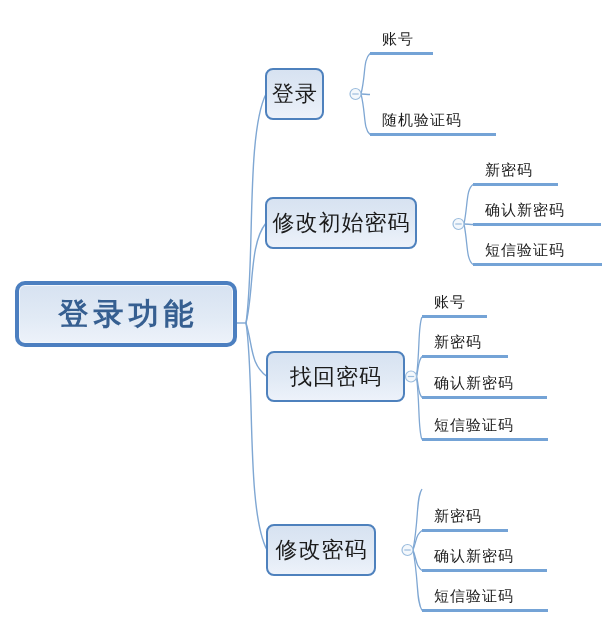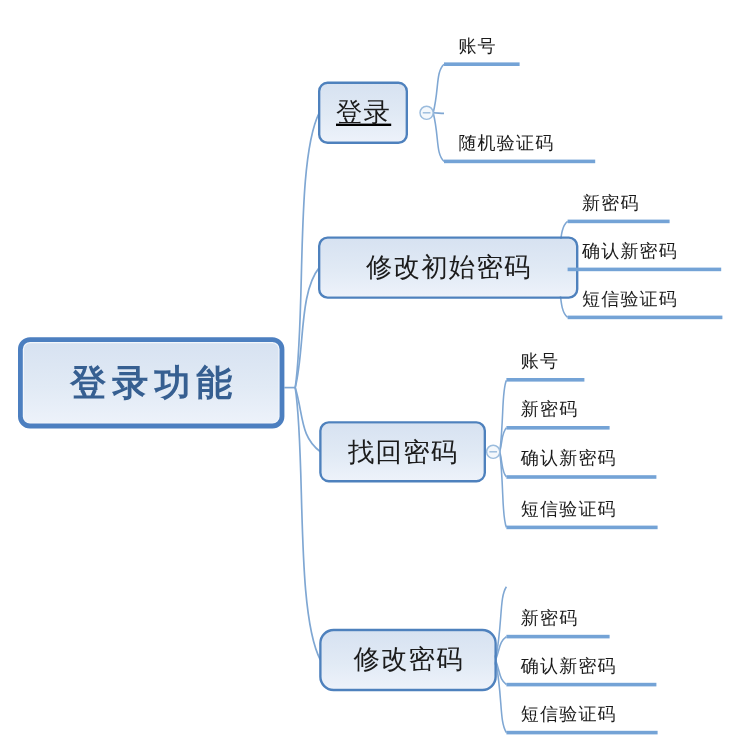--- a/index.html
+++ b/index.html
@@ -82,34 +82,34 @@
         <circle cx="411" cy="376.5" r="5.5" fill="#f4f8fc" stroke="#9bbcdd" stroke-width="1.2"></circle>
         <line x1="407.8" y1="376.5" x2="414.2" y2="376.5" stroke="#9bbcdd" stroke-width="1.2"></line>
       </g>
       <g>
         <circle cx="407.5" cy="550" r="5.5" fill="#f4f8fc" stroke="#9bbcdd" stroke-width="1.2"></circle>
         <line x1="404.3" y1="550" x2="410.7" y2="550" stroke="#9bbcdd" stroke-width="1.2"></line>
       </g>
     </g>
   </svg>
 
-  <div class="node root-node" style="left:15px;top:281px;width:222px;height:76px;">
+  <div class="node root-node" style="left:15px;top:281px;width:222px;height:66px;">
     <span class="root-label">登录功能</span>
   </div>
 
-  <div class="node branch-node" style="left:265px;top:68px;width:75px;height:52px;text-decoration:underline;">
+  <div class="node branch-node" style="left:265px;top:68px;width:59px;height:52px;">
     <span class="branch-label">登录</span>
   </div>
-  <div class="node branch-node" style="left:265px;top:197px;width:217px;height:52px;">
+  <div class="node branch-node" style="left:265px;top:197px;width:152px;height:52px;">
     <span class="branch-label">修改初始密码</span>
   </div>
   <div class="node branch-node" style="left:266px;top:351px;width:139px;height:51px;text-align:right;">
     <span class="branch-label">找回密码</span>
   </div>
-  <div class="node branch-node" style="left:266px;top:524px;width:148px;height:52px;border-radius:12px;">
+  <div class="node branch-node" style="left:266px;top:524px;width:110px;height:52px;">
     <span class="branch-label">修改密码</span>
   </div>
 
   <div class="leaf" style="left:370px;top:27px;width:63px;">
     <span class="leaf-label">账号</span>
   </div>
   <div class="leaf" style="left:370px;top:108px;width:126px;">
     <span class="leaf-label">随机验证码</span>
   </div>
 

